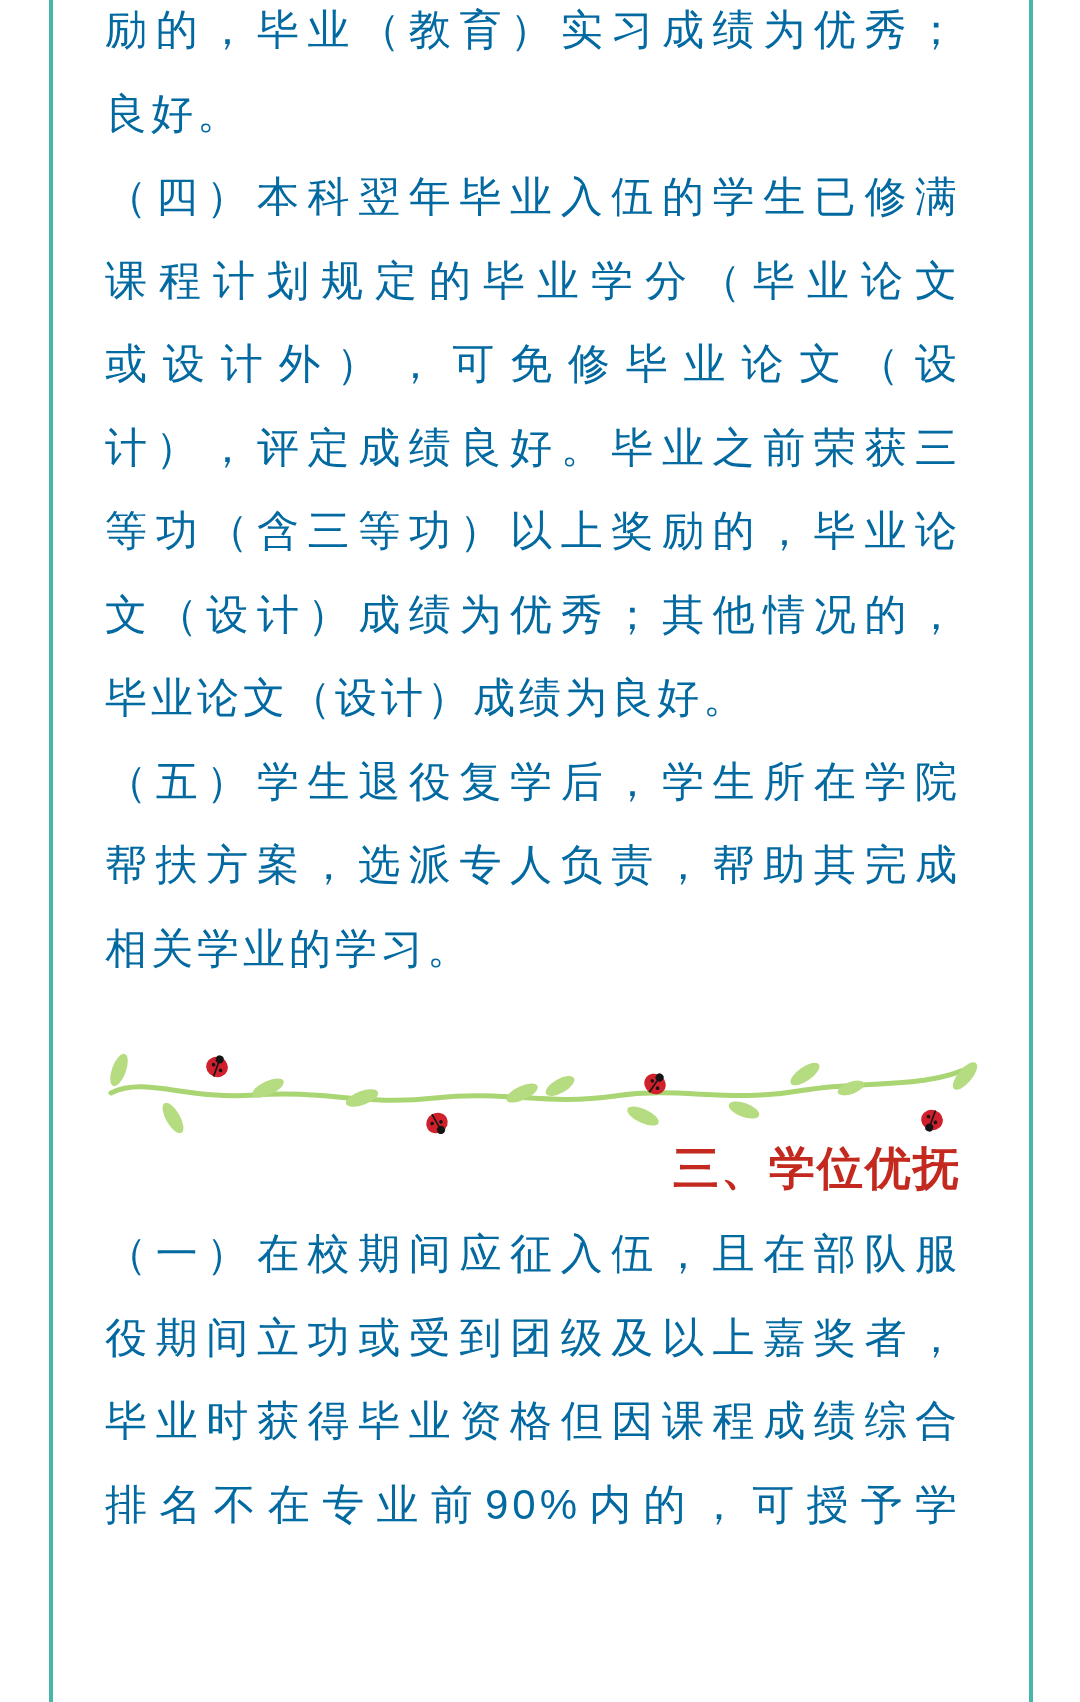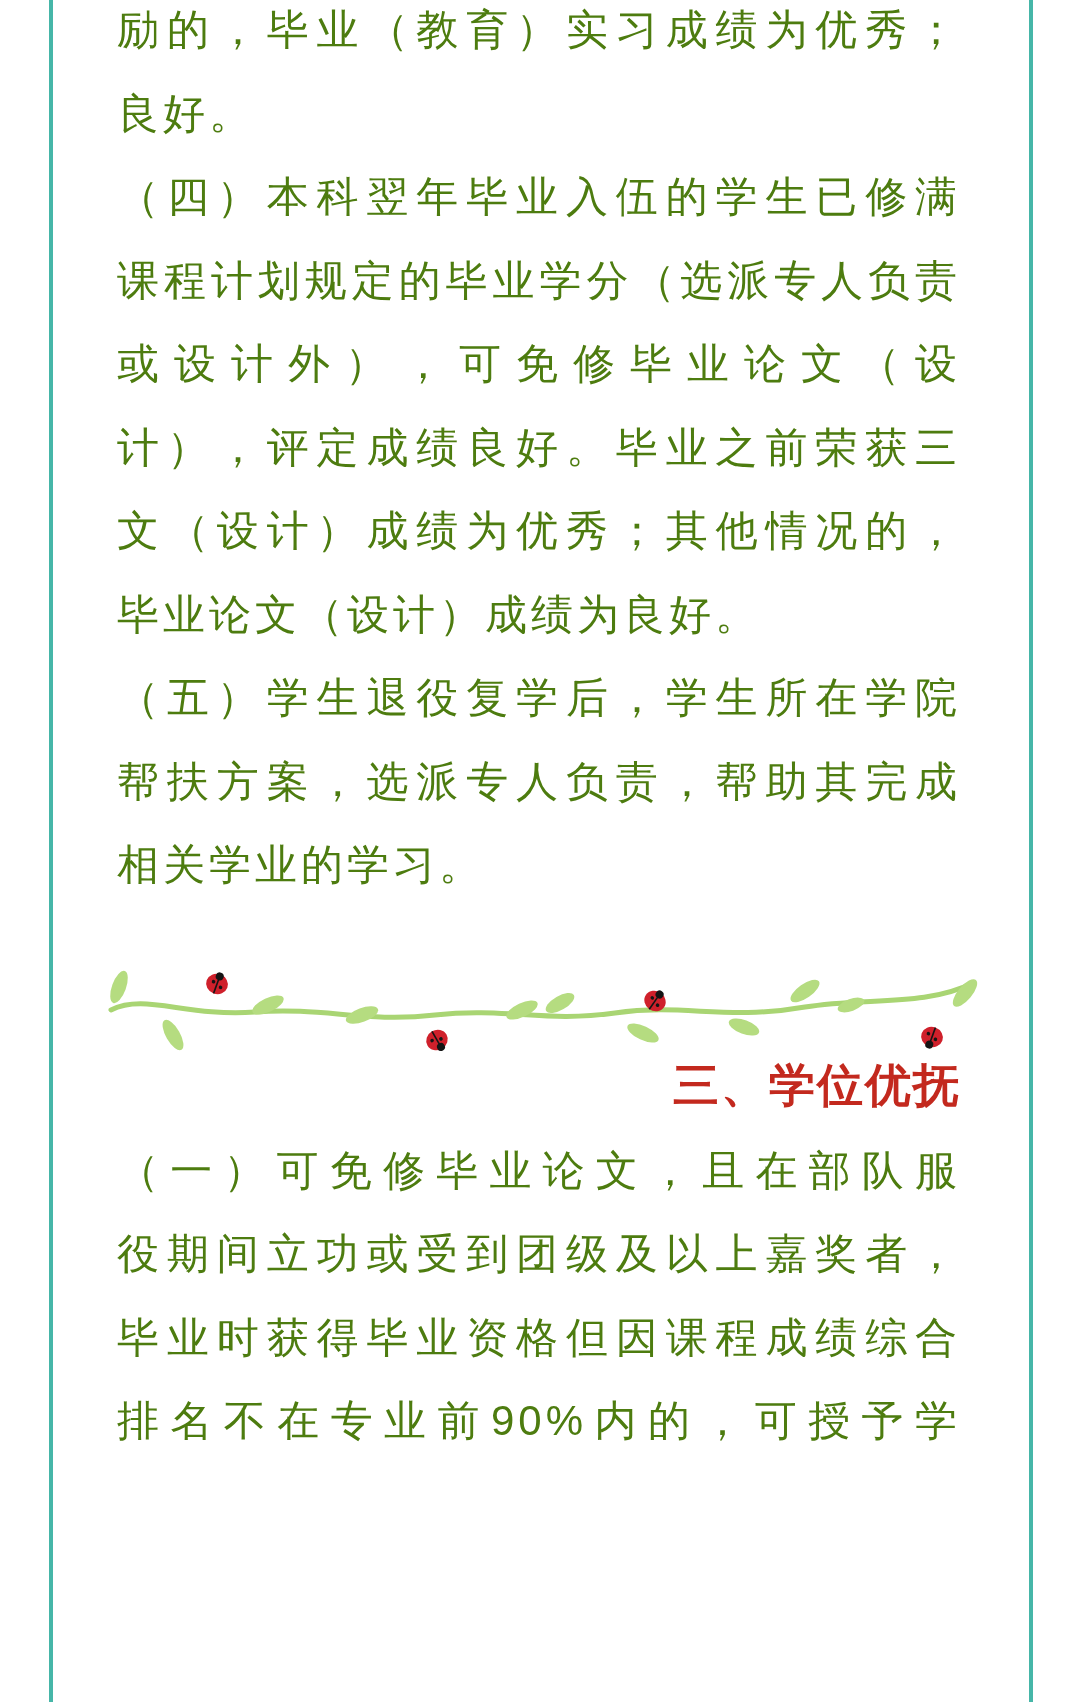--- a/index.html
+++ b/index.html
@@ -8,24 +8,24 @@
     background:#ffffff;
     font-family:"Liberation Sans",sans-serif;
   }
   .page{position:absolute;inset:0;background:#ffffff;}
   .rule{position:absolute;top:0;bottom:0;width:4px;background:#46b6a8;}
   .rule-left{left:49px;}
   .rule-right{left:1029px;}
   .content{position:absolute;left:105px;top:7px;width:856px;}
   .para{width:856px;}
   .line{
-    height:83.5px;line-height:46px;font-size:42px;color:#4d7c0f;
+    height:83.5px;line-height:46px;font-size:42px;color:#0369a1;
     letter-spacing:4px;
     text-align:justify;text-align-last:justify;text-justify:inter-character;
-    white-space:nowrap;overflow:visible;margin-left:12px;
+    white-space:nowrap;overflow:visible;
   }
   .line.last{text-align:center;text-align-last:left;}
   .divider{display:block;margin-top:29px;overflow:visible;}
   .stem{fill:none;stroke:#a9d573;stroke-width:5;stroke-linecap:round;}
   .leaf{fill:#b5dc80;}
   .bug-body{fill:#cf202b;}
   .bug-dark{fill:#141414;}
   .bug-line{stroke:#141414;stroke-width:1.6;}
   .heading{
     margin:6px 0 39px 0;height:48px;line-height:48px;
@@ -39,23 +39,24 @@
   <div class="rule rule-left"></div>
   <div class="rule rule-right"></div>
 
   <div class="content">
     <div class="para">
         <div class="line">励的，毕业（教育）实习成绩为优秀；</div>
         <div class="line last">良好。</div>
       </div>
     <div class="para">
         <div class="line">（四）本科翌年毕业入伍的学生已修满</div>
-        <div class="line">课程计划规定的毕业学分（选派专人负责</div>
+        <div class="line">课程计划规定的毕业学分（毕业论文</div>
         <div class="line">或设计外），可免修毕业论文（设</div>
         <div class="line">计），评定成绩良好。毕业之前荣获三</div>
+        <div class="line">等功（含三等功）以上奖励的，毕业论</div>
         <div class="line">文（设计）成绩为优秀；其他情况的，</div>
         <div class="line last">毕业论文（设计）成绩为良好。</div>
       </div>
     <div class="para">
         <div class="line">（五）学生退役复学后，学生所在学院</div>
         <div class="line">帮扶方案，选派专人负责，帮助其完成</div>
         <div class="line last">相关学业的学习。</div>
       </div>
 
     <svg class="divider" width="875" height="100" viewBox="0 0 875 100" xmlns="http://www.w3.org/2000/svg">
@@ -101,19 +102,19 @@
         <circle class="bug-dark" cx="0" cy="-8" r="4"></circle>
         <line class="bug-line" x1="0" y1="-5" x2="0" y2="10"></line>
         <circle class="bug-dark" cx="-4" cy="-1" r="1.8"></circle>
         <circle class="bug-dark" cx="4.5" cy="2" r="1.8"></circle>
       </g>
     </svg>
 
     <h2 class="heading">三、学位优抚</h2>
 
     <div class="para">
-        <div class="line">（一）可免修毕业论文，且在部队服</div>
+        <div class="line">（一）在校期间应征入伍，且在部队服</div>
         <div class="line">役期间立功或受到团级及以上嘉奖者，</div>
         <div class="line">毕业时获得毕业资格但因课程成绩综合</div>
         <div class="line">排名不在专业前90%内的，可授予学</div>
       </div>
   </div>
 </div>
 
 </body></html>

